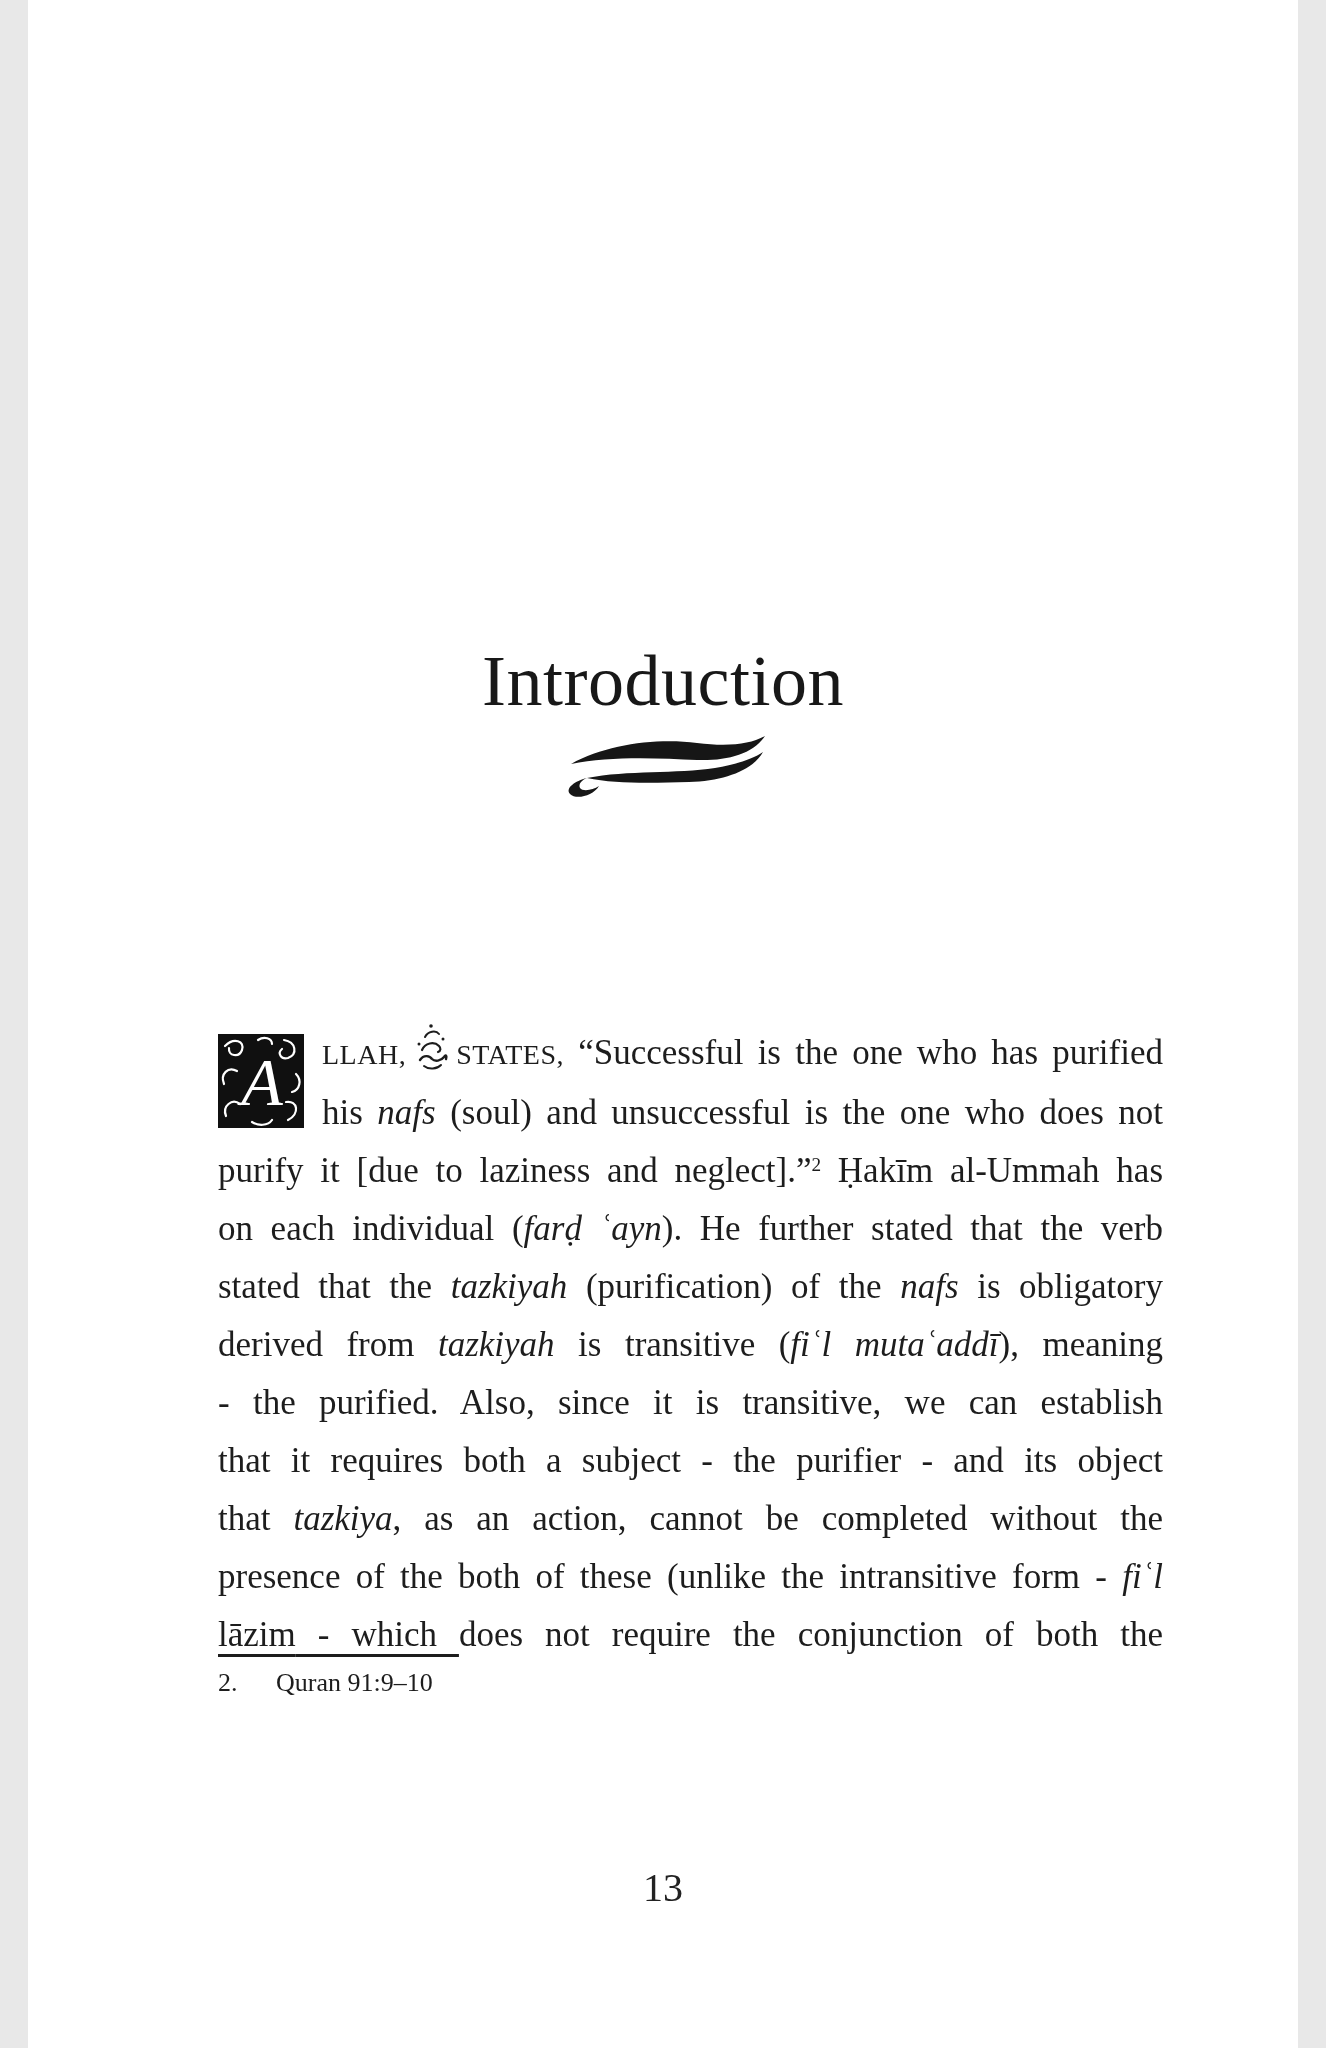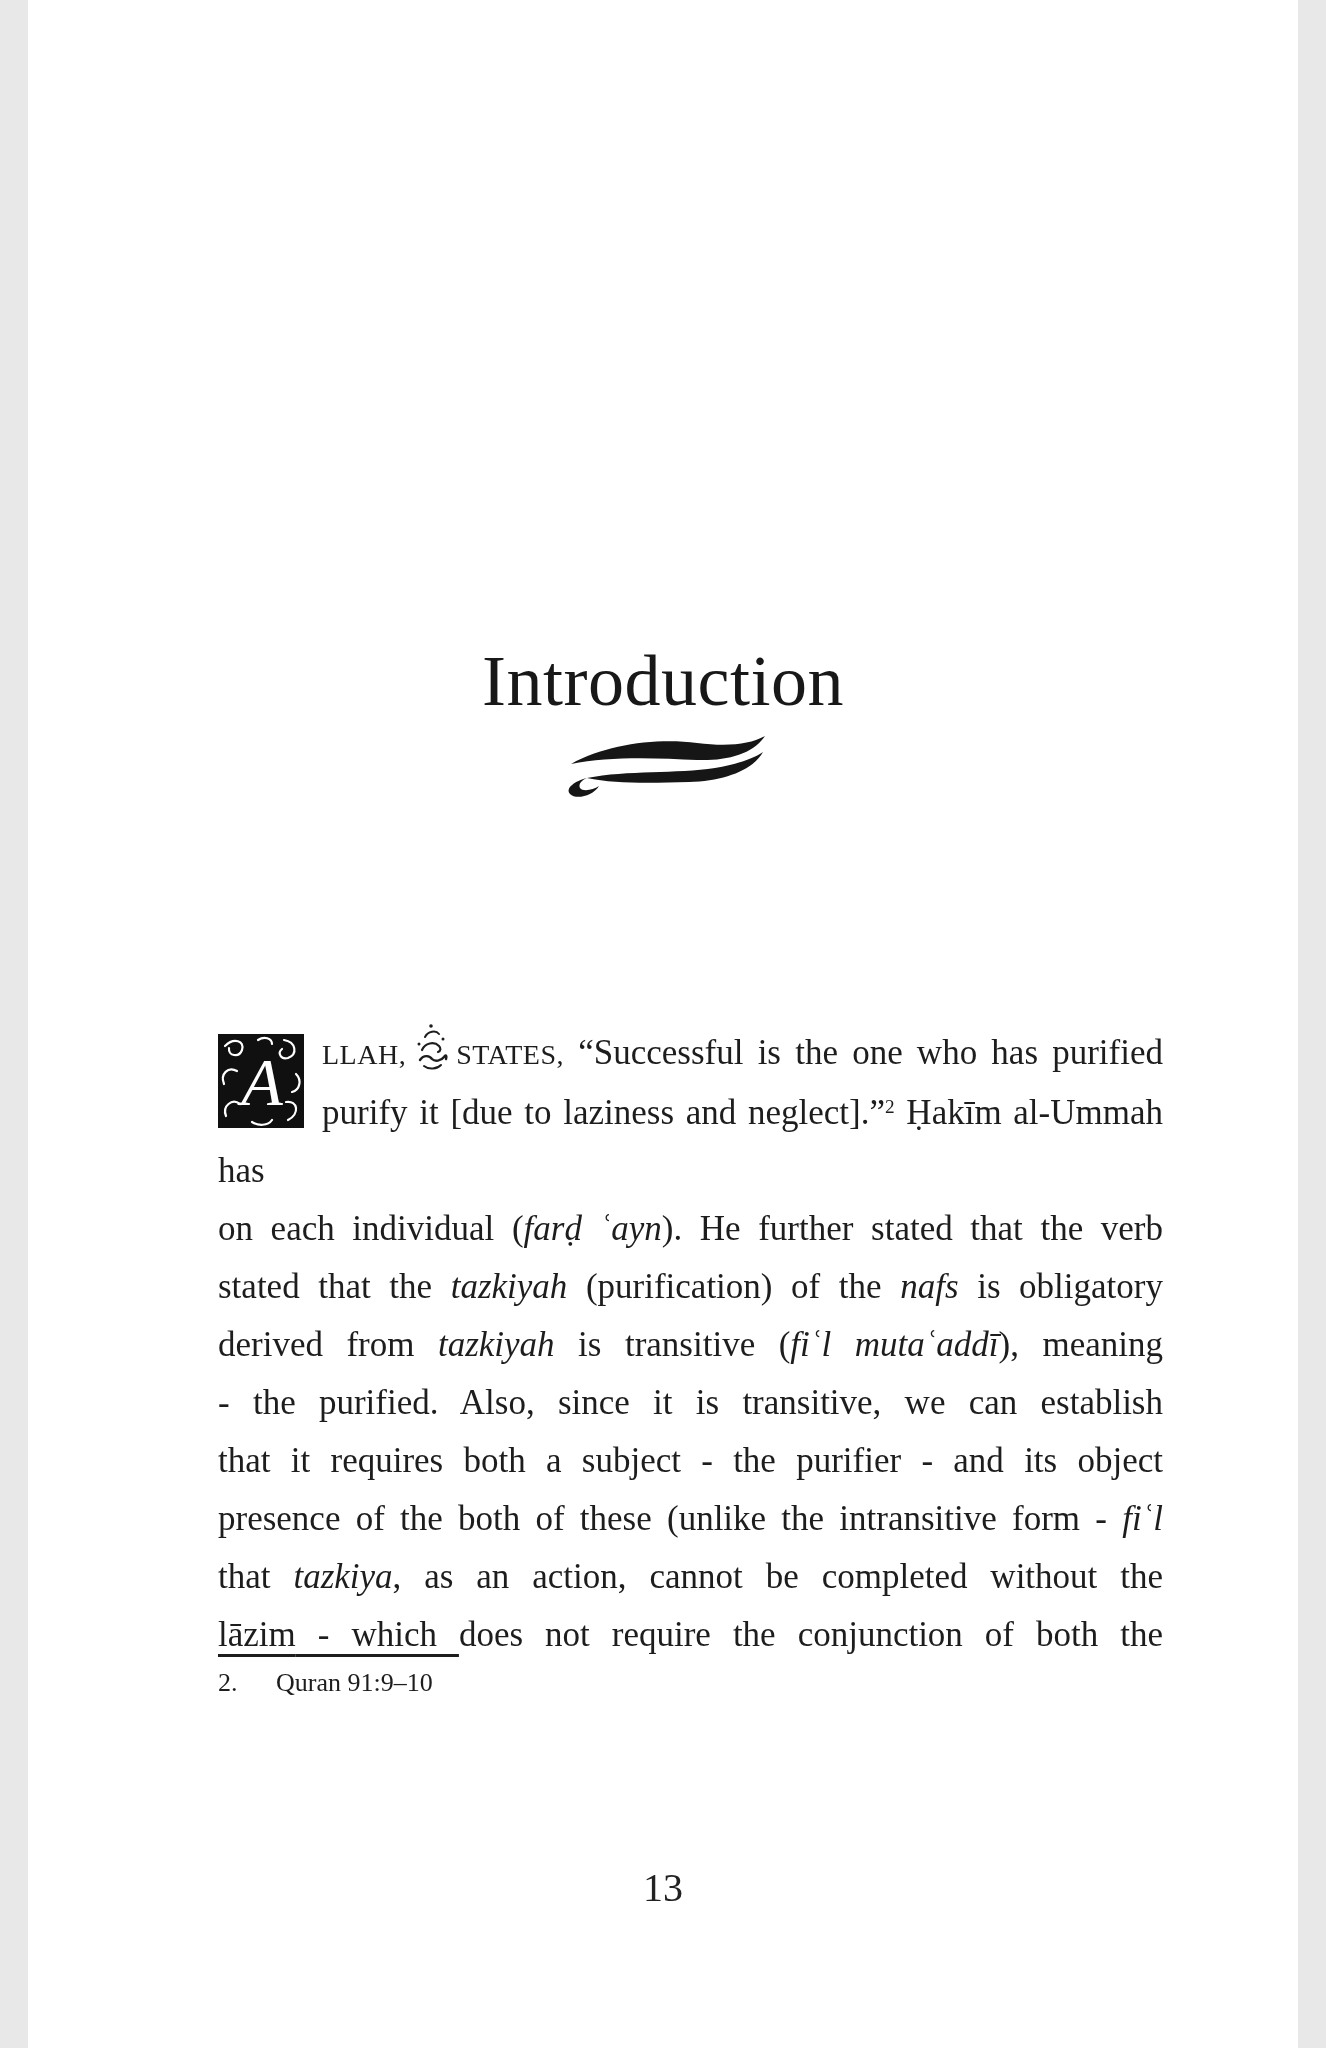--- a/index.html
+++ b/index.html
@@ -96,28 +96,29 @@
 
   <div class="body-line"><span class="seg-c">LLAH,</span><svg class="honorific" viewBox="0 0 38 50" xmlns="http://www.w3.org/2000/svg" fill="none" stroke="#1d1d1d">
     <path d="M8 38 C12 32 18 34 20 37 C23 40 29 39 32 35 C34 32 35 34 34 37" stroke-width="2.4" stroke-linecap="round"></path>
     <path d="M10 28 C13 21 22 19 27 24 C29 26 29 29 26 30" stroke-width="2.2" stroke-linecap="round"></path>
     <path d="M13 15 C16 9 24 8 27 12" stroke-width="2" stroke-linecap="round"></path>
     <path d="M12 44 C17 48 25 47 29 43" stroke-width="2" stroke-linecap="round"></path>
     <circle cx="19" cy="4" r="1.8" fill="#1d1d1d" stroke="none"></circle>
     <circle cx="31" cy="17" r="1.5" fill="#1d1d1d" stroke="none"></circle>
     <circle cx="7" cy="22" r="1.5" fill="#1d1d1d" stroke="none"></circle>
   </svg><span class="seg-c">STATES,</span><span class="seg-r"> “Successful is the one who has purified</span></div>
+      <div class="body-line"><span class="seg-r">his </span><span class="seg-i">nafs</span><span class="seg-r"> (soul) and unsuccessful is the one who does not</span></div>
       <div class="body-line"><span class="seg-r">purify it [due to laziness and neglect].”</span><span class="seg-sup">2</span><span class="seg-r"> Ḥakīm al-Ummah has</span></div>
       <div class="body-line"><span class="seg-r">on each individual (</span><span class="seg-i">farḍ ʿayn</span><span class="seg-r">). He further stated that the verb</span></div>
       <div class="body-line"><span class="seg-r">stated that the </span><span class="seg-i">tazkiyah</span><span class="seg-r"> (purification) of the </span><span class="seg-i">nafs</span><span class="seg-r"> is obligatory</span></div>
       <div class="body-line"><span class="seg-r">derived from </span><span class="seg-i">tazkiyah</span><span class="seg-r"> is transitive (</span><span class="seg-i">fiʿl mutaʿaddī</span><span class="seg-r">), meaning</span></div>
       <div class="body-line"><span class="seg-r">- the purified. Also, since it is transitive, we can establish</span></div>
       <div class="body-line"><span class="seg-r">that it requires both a subject - the purifier - and its object</span></div>
+      <div class="body-line"><span class="seg-r">that </span><span class="seg-i">tazkiya</span><span class="seg-r">, as an action, cannot be completed without the</span></div>
       <div class="body-line"><span class="seg-r">presence of the both of these (unlike the intransitive form - </span><span class="seg-i">fiʿl</span></div>
-      <div class="body-line"><span class="seg-r">that </span><span class="seg-i">tazkiya</span><span class="seg-r">, as an action, cannot be completed without the</span></div>
       <div class="body-line"><span class="seg-iu">lāzim</span><span class="seg-u"> - which </span><span class="seg-r">does not require the conjunction of both the</span></div>
     </div>
 
   <div class="footnote">
     <span class="footnote-marker">2.</span>
     <span class="footnote-text">Quran 91:9–10</span>
   </div>
 
   <div class="page-number">13</div>
 

